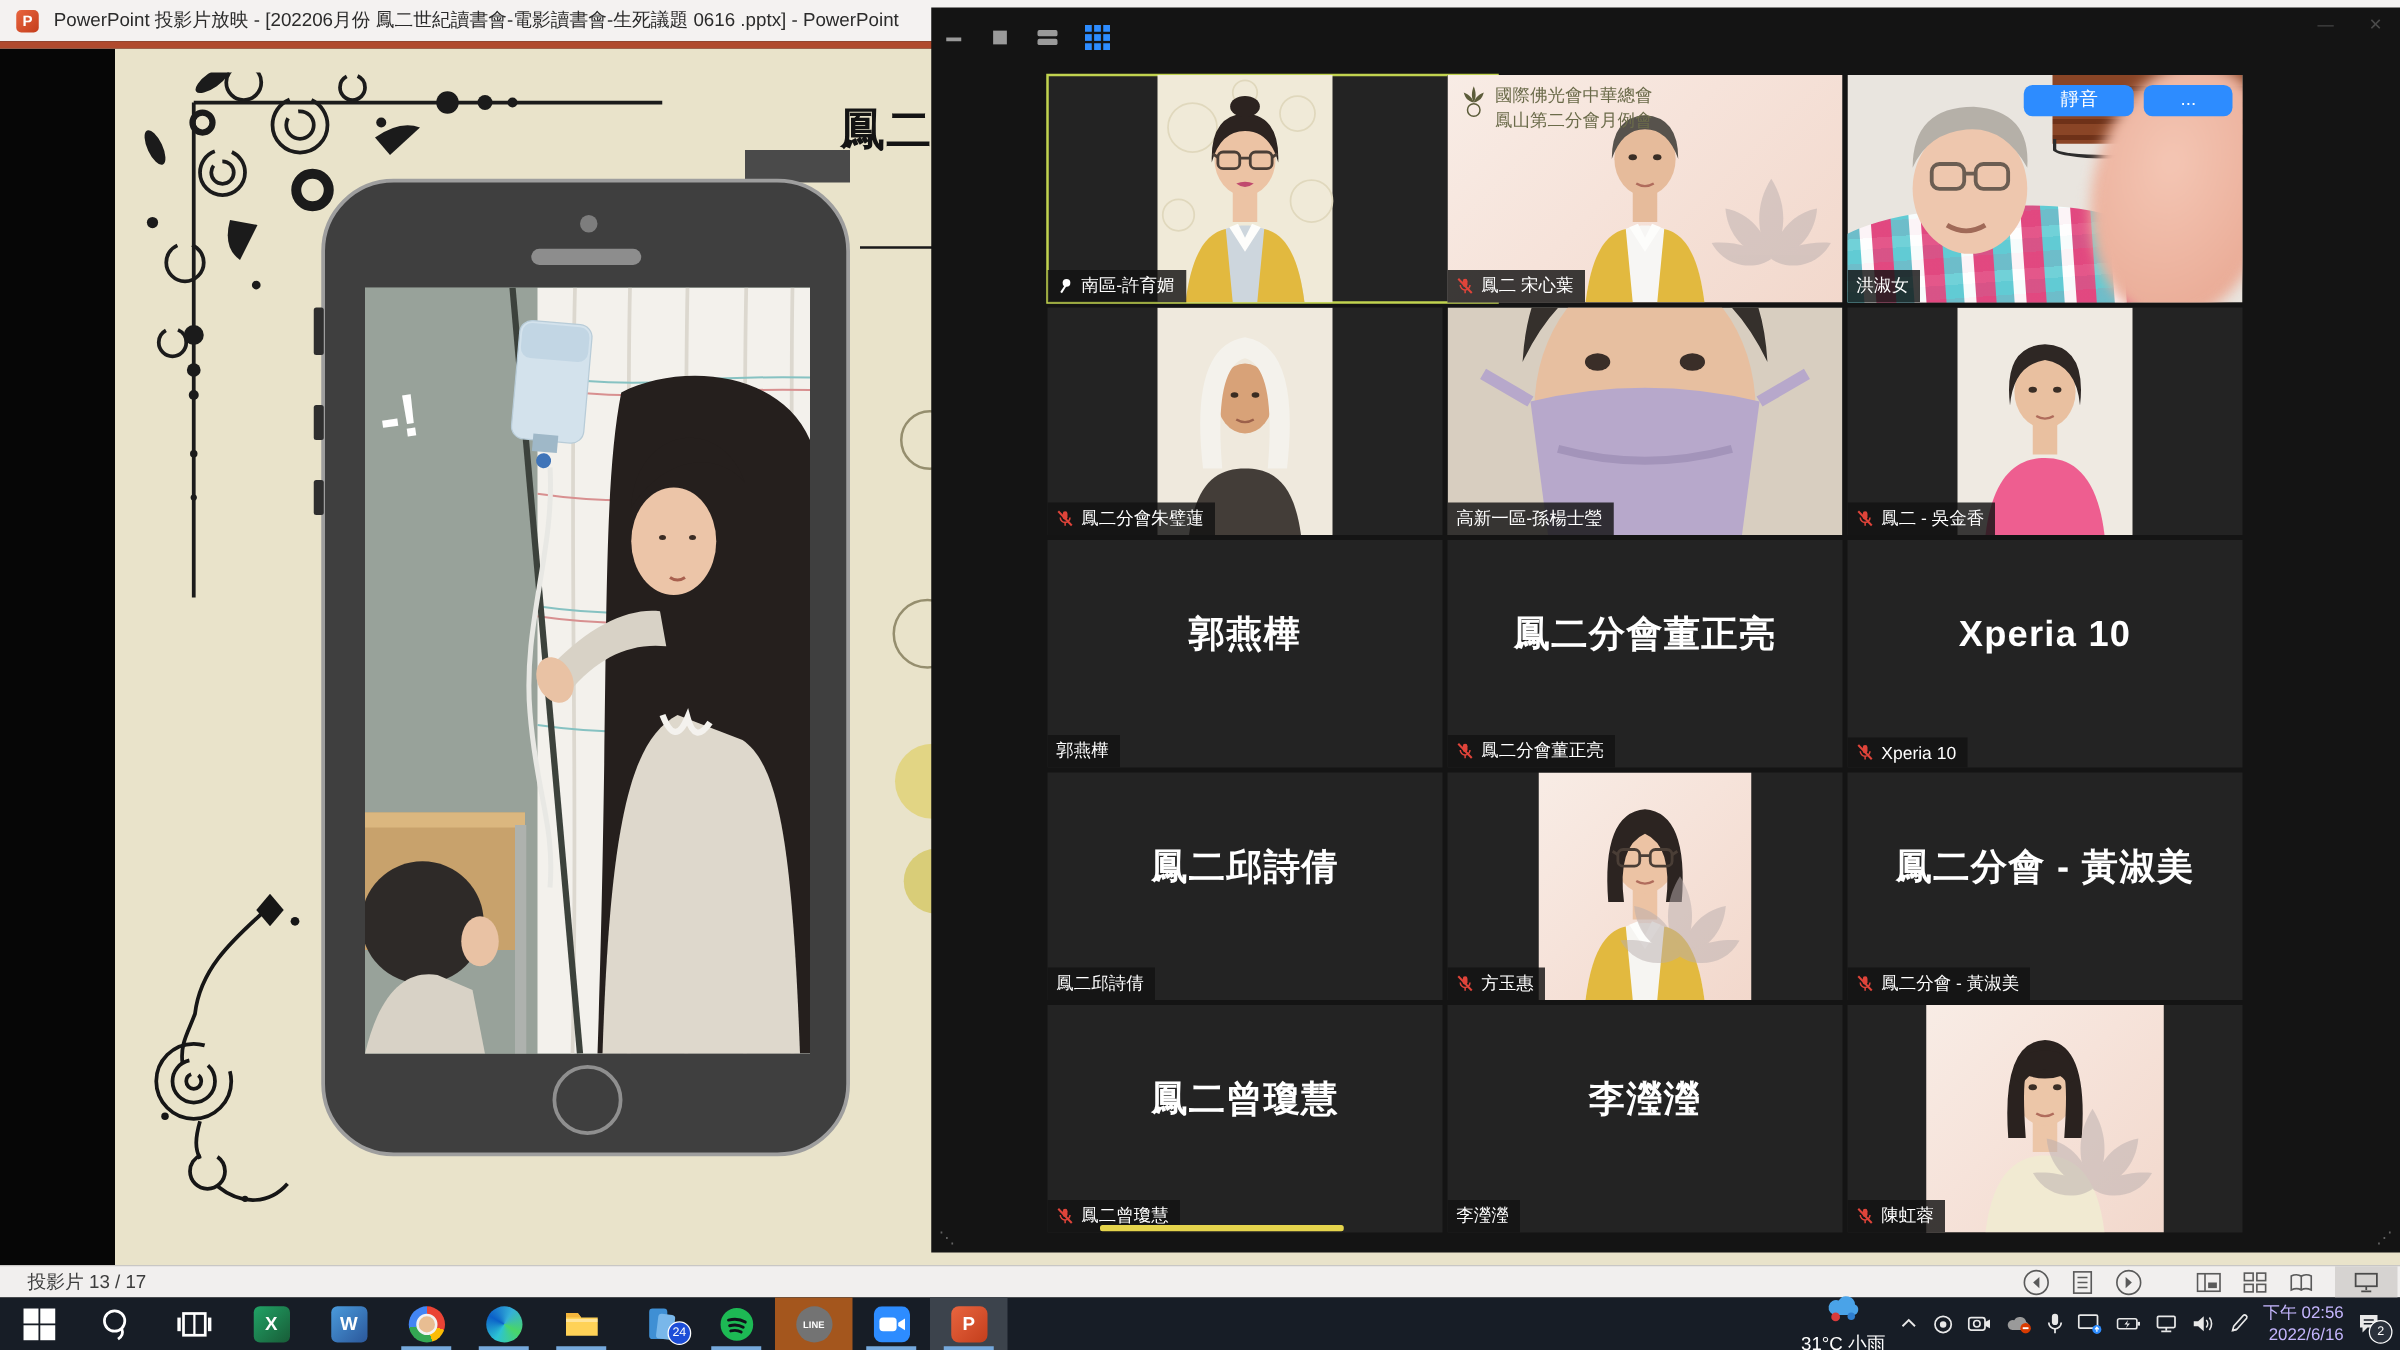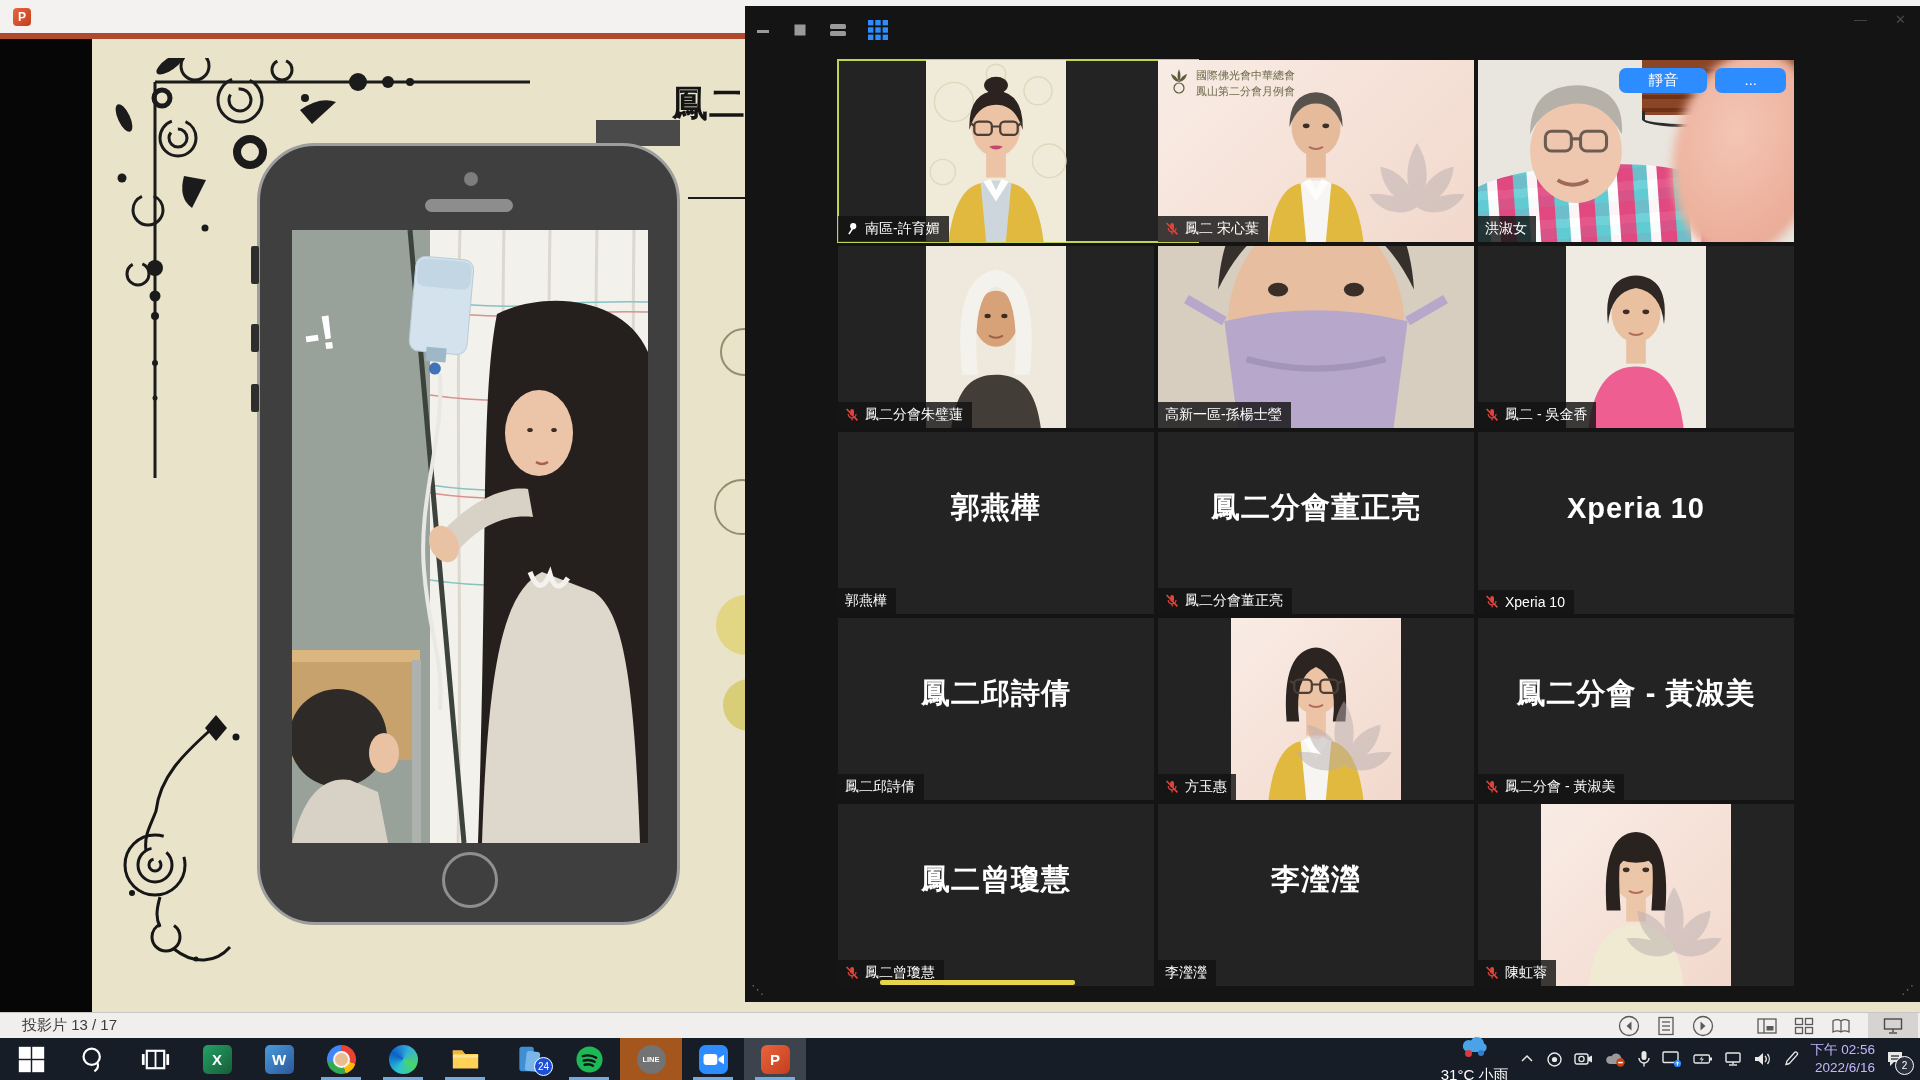--- a/index.html
+++ b/index.html
@@ -31,21 +31,21 @@
   #zoom-window{left:745px;top:6px;width:1175px;height:996px;background:#141414;}
   #zoom-controls{left:10px;top:14px;display:flex;align-items:center;gap:21px;}
   #zoom-topright{right:14px;top:6px;color:#8a8a8a;opacity:.45;font-size:13px;display:flex;gap:28px;}
   .ztile{position:absolute;width:316px;height:182px;background:#232323;overflow:hidden;}
   .ztile.active{outline:2px solid #c1d34f;outline-offset:-1px;}
   .vwrap{position:absolute;top:0;bottom:0;overflow:hidden;}
   .center-name{position:absolute;left:0;right:0;top:42%;transform:translateY(-50%);text-align:center;color:#fff;font-size:29px;font-weight:bold;letter-spacing:1px;}
   .name-tag{position:absolute;left:0;bottom:0;display:flex;align-items:center;gap:6px;background:rgba(18,18,18,.82);color:#fff;font-size:14px;padding:4px 9px 4px 7px;max-width:95%;white-space:nowrap;}
   .tile-btns{position:absolute;top:8px;right:8px;display:flex;gap:8px;}
   .blue-btn{background:#2d8cff;color:#fff;font-size:15px;padding:4px 29px;border-radius:7px;line-height:1.1;}
-  .banner-text{position:absolute;left:10px;top:8px;display:flex;gap:6px;align-items:flex-start;color:#6b6b4a;font-size:11px;line-height:1.45;font-family:"Liberation Serif","DejaVu Serif",serif;}
+  .banner-text{position:absolute;left:10px;top:8px;display:flex;gap:6px;align-items:flex-start;color:#6b6b4a;font-size:14px;line-height:1.45;font-family:"Liberation Serif","DejaVu Serif",serif;}
   .lotus-wm{position:absolute;right:2px;bottom:0;width:110px;height:110px;}
   #page-indicator{left:135px;top:974px;width:195px;height:5px;background:#e5d44c;border-radius:2px;}
   .rs-handle{color:#777;font-size:13px;opacity:.8;}
 
   
   #ppt-statusbar{left:0;top:1012px;width:1920px;height:26px;background:#f1efee;border-top:1px solid #c9c7c5;box-sizing:border-box;display:flex;align-items:center;}
   #slide-counter{margin-left:22px;font-size:15px;color:#3c3c3c;}
   #status-right{position:absolute;right:0;top:0;height:26px;display:flex;align-items:center;gap:17px;padding-right:2px;}
   .sic{display:flex;align-items:center;justify-content:center;height:26px;}
   #view-slideshow-wrap{background:#d6d3d1;width:50px;justify-content:center;}
@@ -70,20 +70,21 @@
   #notif{position:relative;padding-right:6px;}
   #notif .badge{top:6px;right:-2px;background:#2a313c;}
 </style>
 </head>
 <body>
 
 <div id="screen">
 
   <div class="abs" id="ppt-titlebar">
     <span class="appico-sm">P</span>
+    <span id="ppt-title-text">PowerPoint 投影片放映 - [202206月份 鳳二世紀讀書會-電影讀書會-生死議題 0616 .pptx] - PowerPoint</span>
   </div>
   <div class="abs" id="maroon-strip"></div>
 
   <div class="abs" id="slide-stage">
     <div class="abs" id="left-black-col"></div>
 
     <svg class="abs" style="left:100px;top:19px" width="430" height="430" viewBox="0 0 430 430">
       <g stroke="#1b1b1b" fill="none" stroke-width="3">
         <line x1="55" y1="24" x2="430" y2="24"></line>
         <line x1="55" y1="24" x2="55" y2="420"></line>

